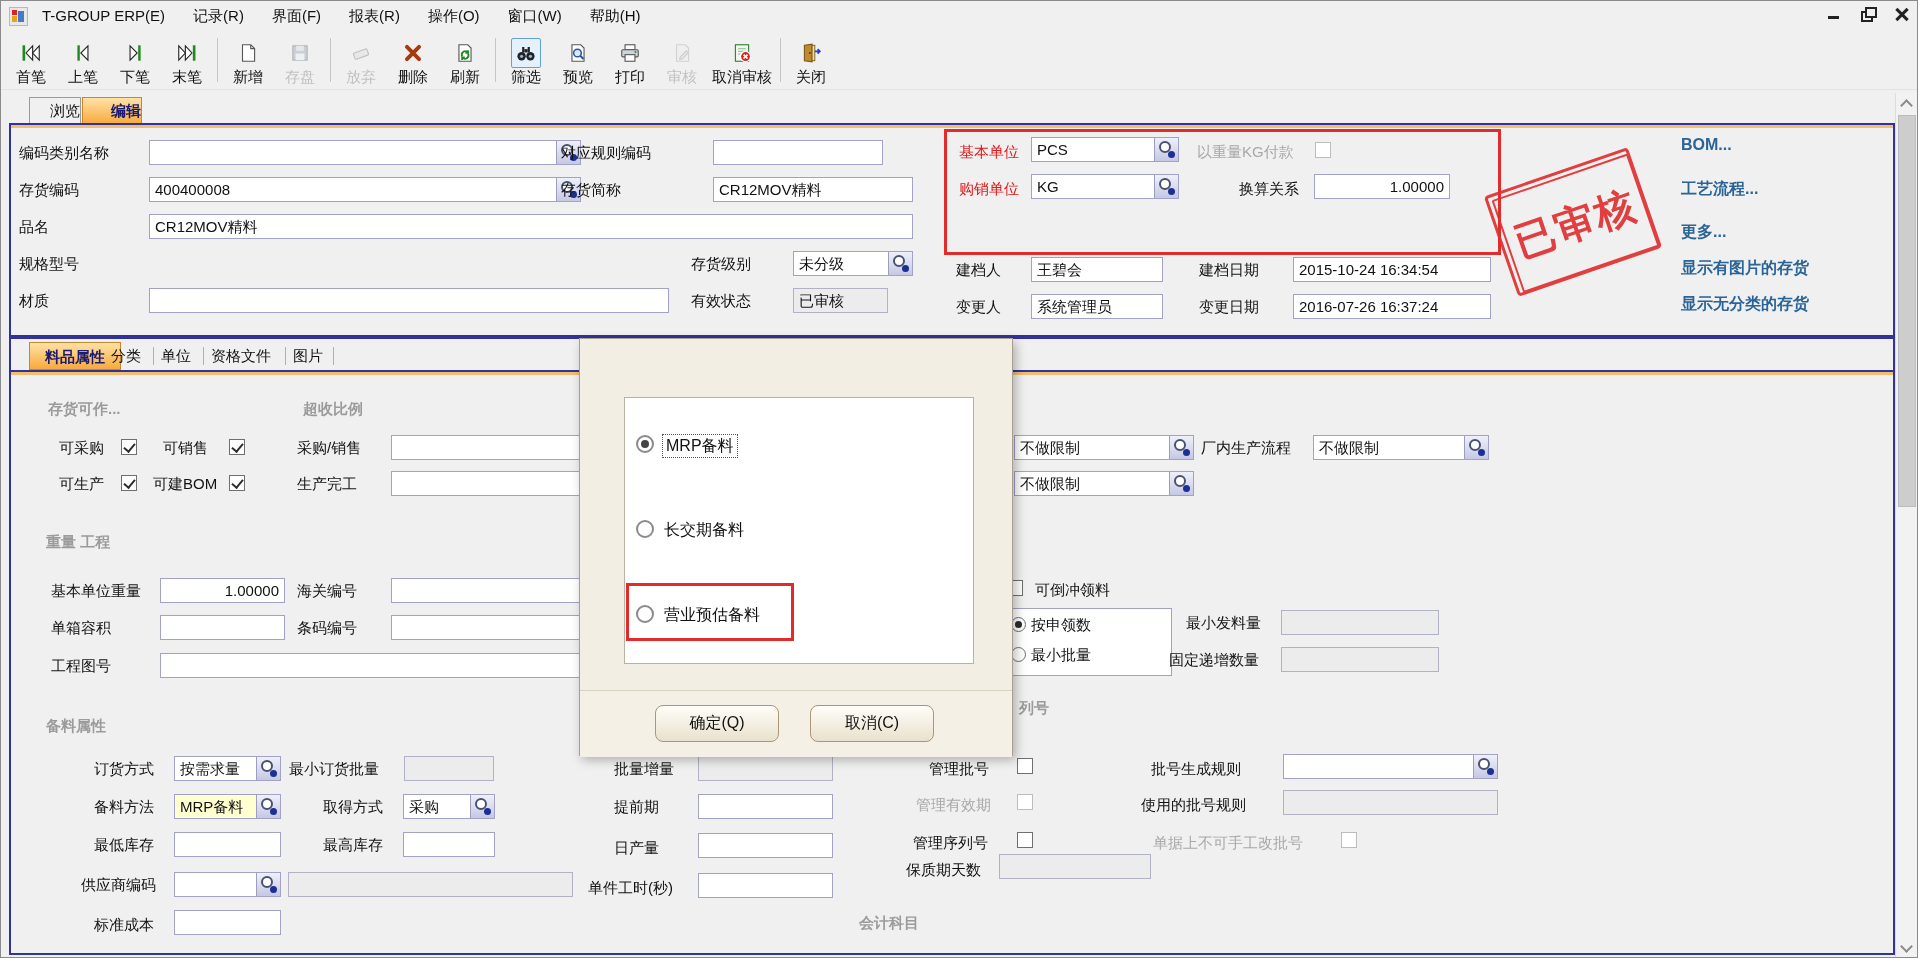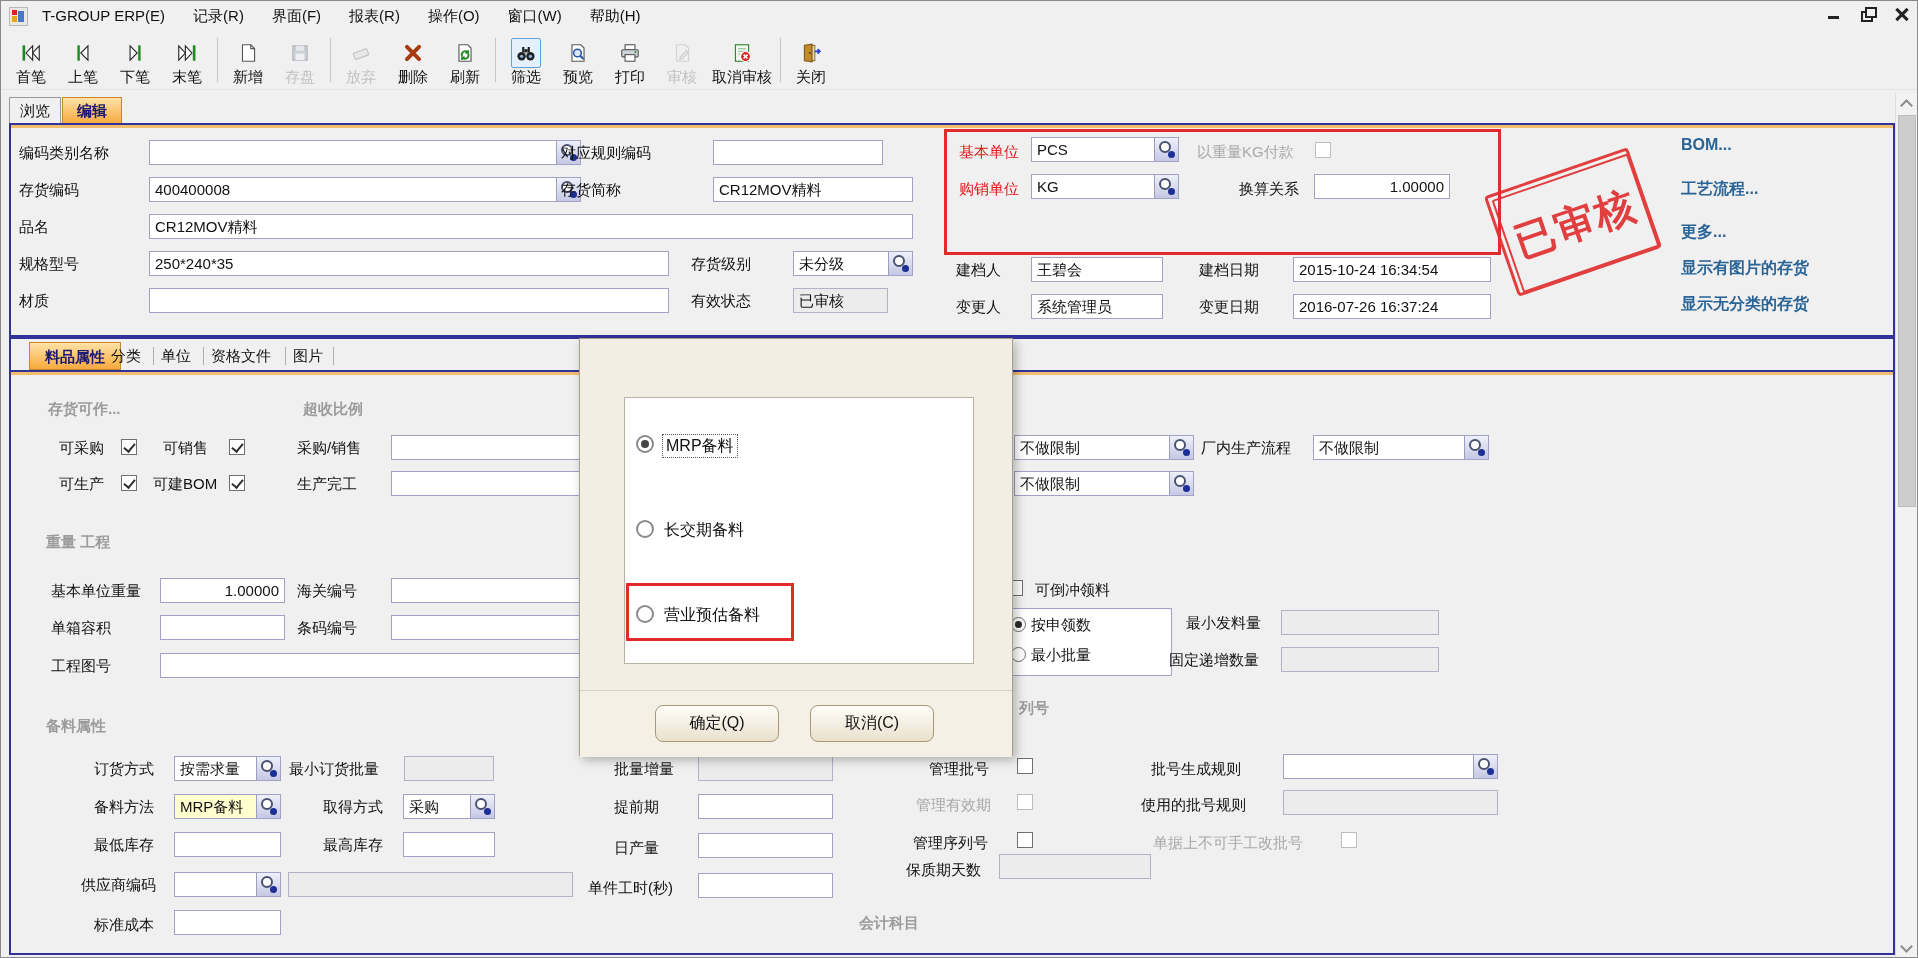--- a/index.html
+++ b/index.html
@@ -24,21 +24,21 @@
   
   #toolbar{position:absolute;left:0;top:30px;right:0;height:58px;display:flex;align-items:center;padding-left:4px;border-bottom:1px solid #e3e3e3;}
   .tbtn{display:flex;flex-direction:column;align-items:center;justify-content:flex-start;padding:2px 4px 0;min-width:44px;cursor:default;}
   .tbtn .ticon{height:26px;display:flex;align-items:center;justify-content:center;padding:1px 3px;border:1px solid transparent;}
   .tbtn .tlab{font-size:15px;line-height:17px;white-space:nowrap;}
   .tbtn.dis{opacity:.55;}
   .tbtn.dis .tlab{color:#9a9a9a;}
   .tbtn.sel .ticon{border:1px solid #64a0d8;background:#e4f0fc;border-radius:2px;}
   .tsep{width:1px;height:44px;background:#c6c6c6;margin:0 4px;}
   
-  .vtab{position:absolute;top:96px;height:26px;line-height:26px;text-align:center;border:1px solid #9a9a9a;border-bottom:none;background:#f0f0f0;box-sizing:border-box;cursor:default;}
+  .vtab{position:absolute;top:96px;height:26px;line-height:26px;text-align:right;border:1px solid #9a9a9a;border-bottom:none;background:#f0f0f0;box-sizing:border-box;cursor:default;margin-left:20px;}
   .vtab.sel{background:linear-gradient(180deg,#ffe2a6,#f8a93c);color:#1a1a72;font-weight:bold;border-color:#c8882a;height:27px;}
   
   .frame{position:absolute;border:2px solid #32329b;box-sizing:border-box;background:#f0f0f0;}
   .oline{position:absolute;height:3px;background:#f2bf6e;}
   .nline{position:absolute;height:2px;background:#32329b;}
   
   .lbl{position:absolute;height:25px;line-height:25px;white-space:nowrap;}
   .lbl.ll{text-align:left;}
   .lbl.red{color:#e01818;}
   .lbl.dis{color:#a8a8a8;}
@@ -305,23 +305,20 @@
   <div class="fld" style="left:712px;top:176px;width:200px;">
       <span class="ftx">CR12MOV精料</span>
     </div>
 
   <div class="lbl" style="left:18px;top:213px;width:122px;">品名</div>
   <div class="fld" style="left:148px;top:213px;width:764px;">
       <span class="ftx">CR12MOV精料</span>
     </div>
 
   <div class="lbl" style="left:18px;top:250px;width:122px;">规格型号</div>
-  <div class="fld" style="left:148px;top:250px;width:520px;">
-      <span class="ftx">250*240*35</span>
-    </div>
   <div class="lbl" style="left:690px;top:250px;width:95px;">存货级别</div>
   <div class="fld haslk" style="left:792px;top:250px;width:120px;">
       <span class="ftx">未分级</span>
       <span class="lk"></span>
     </div>
 
   <div class="lbl" style="left:18px;top:287px;width:122px;">材质</div>
   <div class="fld" style="left:148px;top:287px;width:520px;">
       <span class="ftx"></span>
     </div>

